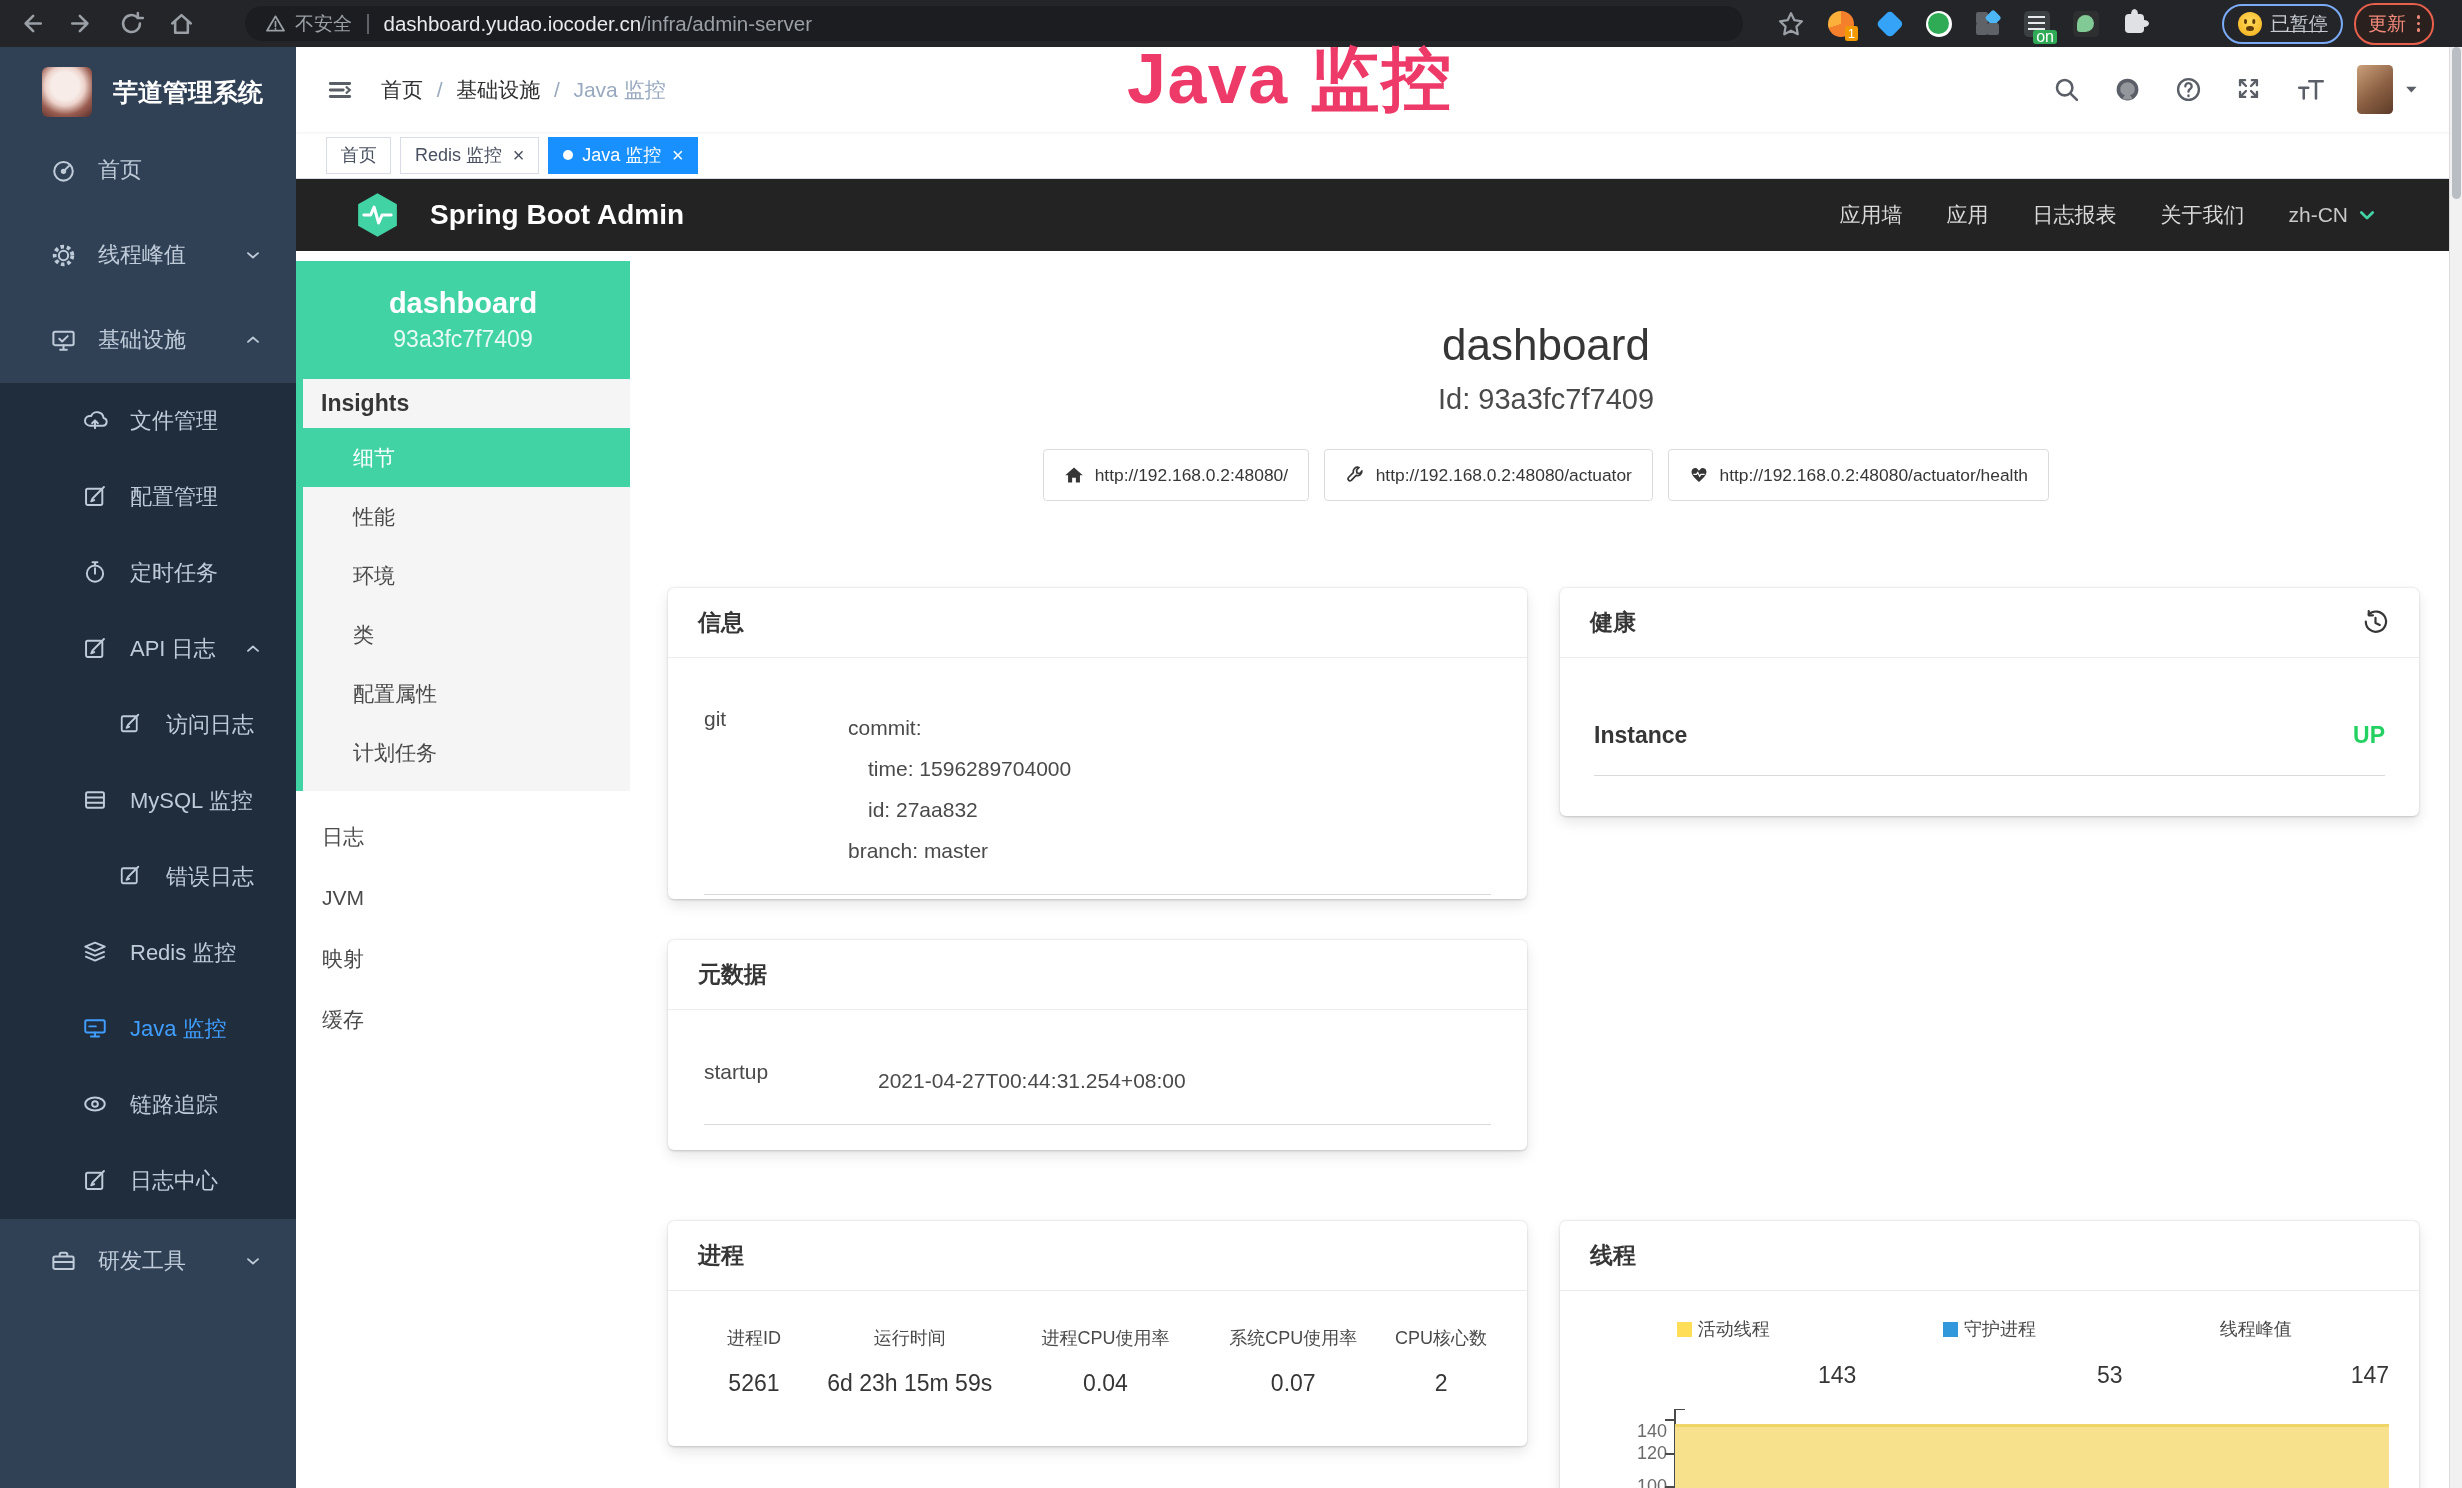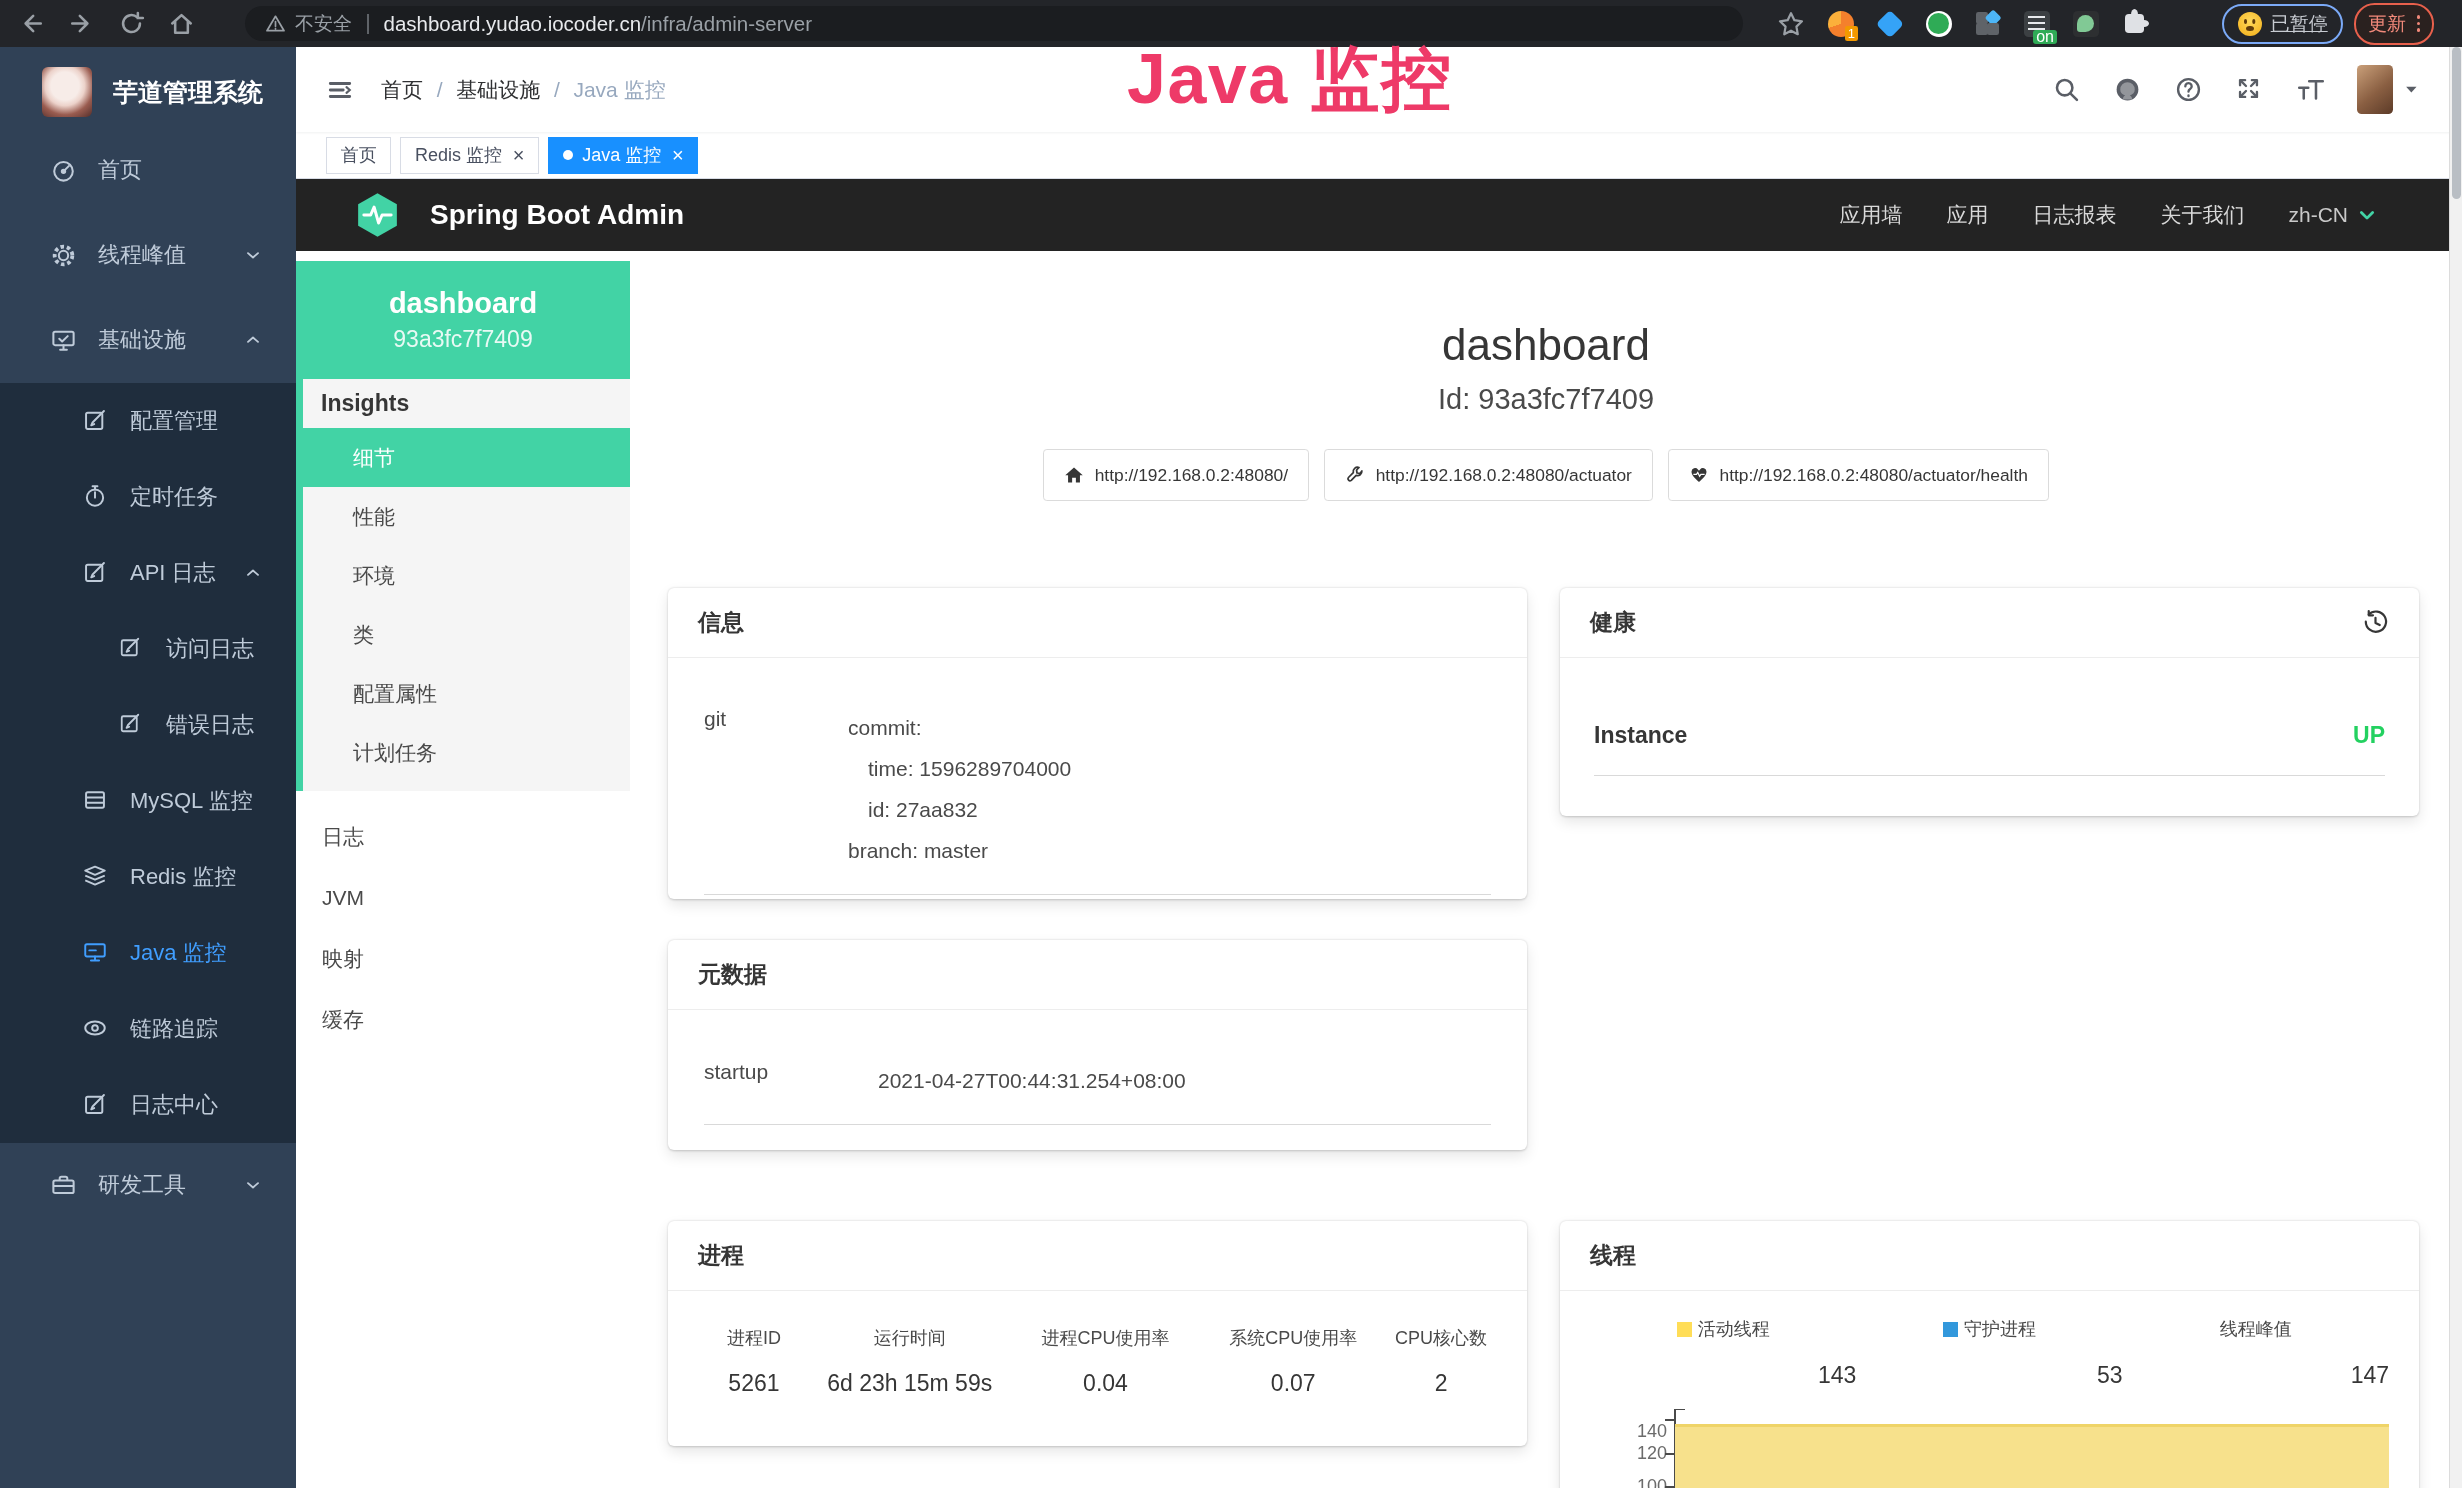--- a/index.html
+++ b/index.html
@@ -279,20 +279,29 @@
           <svg viewBox="0 0 32 32" width="20" height="20" fill="none" stroke="currentColor" stroke-width="3" stroke-linecap="round" stroke-linejoin="round">
               <path d="M8 19 L16 12 L24 19"></path>
             </svg>
         </span>
       </div>
 
       <div class="submenu">
         <div class="m-item">
           <span class="ico">
             <svg viewBox="0 0 32 32" width="26" height="26" fill="none" stroke="currentColor" stroke-width="2.4" stroke-linecap="round" stroke-linejoin="round">
+                <path d="M10 23 a6 6 0 1 1 1.2-11.8 8 8 0 0 1 15.3 2.3 4.8 4.8 0 0 1-.8 9.5 H10z"></path>
+                <path d="M16 26 V17 M12.5 20 L16 16.5 19.5 20"></path>
+              </svg>
+          </span>
+          <span>文件管理</span>
+        </div>
+        <div class="m-item">
+          <span class="ico">
+            <svg viewBox="0 0 32 32" width="26" height="26" fill="none" stroke="currentColor" stroke-width="2.4" stroke-linecap="round" stroke-linejoin="round">
                 <rect x="5" y="7" width="20" height="20" rx="2"></rect>
                 <path d="M13 19 L27 5 M13 19 l-1.6 3.6 3.6-1.6"></path>
               </svg>
           </span>
           <span>配置管理</span>
         </div>
         <div class="m-item">
           <span class="ico">
             <svg viewBox="0 0 32 32" width="26" height="26" fill="none" stroke="currentColor" stroke-width="2.4" stroke-linecap="round">
                 <circle cx="16" cy="18" r="10"></circle>
@@ -317,37 +326,37 @@
         </div>
         <div class="m-item nested">
           <span class="ico">
             <svg viewBox="0 0 32 32" width="24" height="24" fill="none" stroke="currentColor" stroke-width="2.4" stroke-linecap="round" stroke-linejoin="round">
                 <rect x="5" y="7" width="20" height="20" rx="2"></rect>
                 <path d="M13 19 L27 5 M13 19 l-1.6 3.6 3.6-1.6"></path>
               </svg>
           </span>
           <span>访问日志</span>
         </div>
+        <div class="m-item">
+          <span class="ico">
+            <svg viewBox="0 0 32 32" width="26" height="26" fill="none" stroke="currentColor" stroke-width="2.4">
+                <rect x="5" y="6.5" width="22" height="19" rx="2"></rect>
+                <path d="M5 13 H27 M5 19.5 H27"></path>
+              </svg>
+          </span>
+          <span>MySQL 监控</span>
+        </div>
         <div class="m-item nested">
           <span class="ico">
             <svg viewBox="0 0 32 32" width="24" height="24" fill="none" stroke="currentColor" stroke-width="2.4" stroke-linecap="round" stroke-linejoin="round">
                 <rect x="5" y="7" width="20" height="20" rx="2"></rect>
                 <path d="M13 19 L27 5 M13 19 l-1.6 3.6 3.6-1.6"></path>
               </svg>
           </span>
           <span>错误日志</span>
-        </div>
-        <div class="m-item">
-          <span class="ico">
-            <svg viewBox="0 0 32 32" width="26" height="26" fill="none" stroke="currentColor" stroke-width="2.4">
-                <rect x="5" y="6.5" width="22" height="19" rx="2"></rect>
-                <path d="M5 13 H27 M5 19.5 H27"></path>
-              </svg>
-          </span>
-          <span>MySQL 监控</span>
         </div>
         <div class="m-item">
           <span class="ico">
             <svg viewBox="0 0 32 32" width="26" height="26" fill="none" stroke="currentColor" stroke-width="2.4" stroke-linejoin="round">
                 <path d="M16 4.5 L28 9.5 16 14.5 4 9.5z"></path>
                 <path d="M4 15.5 l12 5 12-5 M4 21.5 l12 5 12-5"></path>
               </svg>
           </span>
           <span>Redis 监控</span>
         </div>

